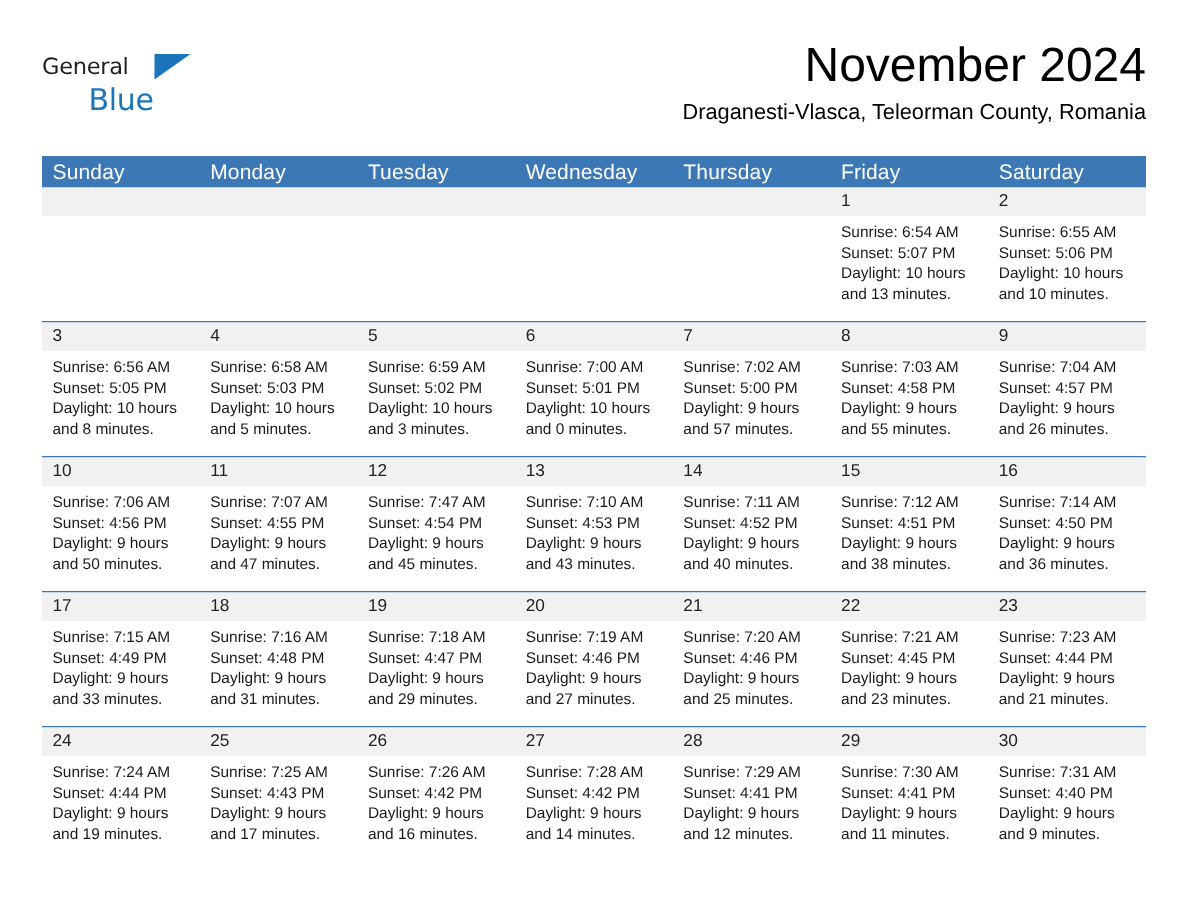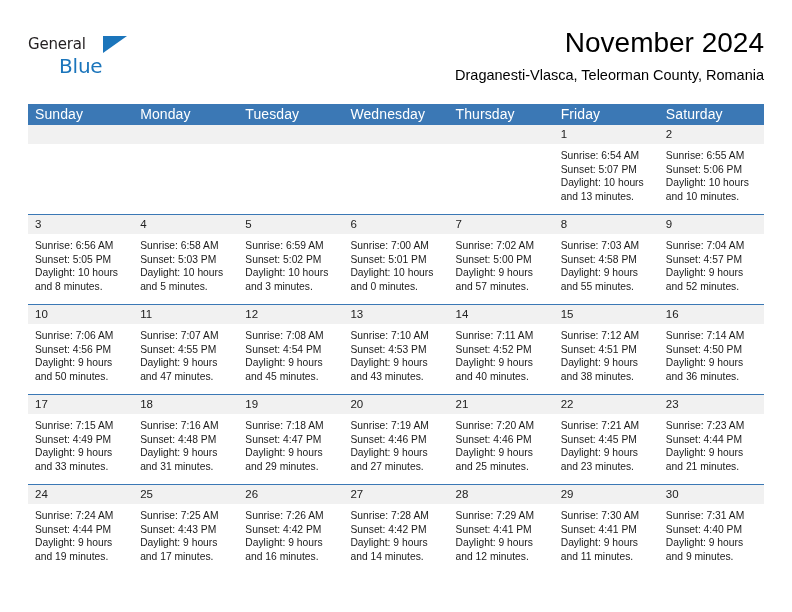--- a/index.html
+++ b/index.html
@@ -68,21 +68,21 @@
     margin-left: 31px;
   }
 
   .title-block {
     position: absolute;
     right: 0px;
     top: 0px;
     text-align: right;
   }
   .month-title {
-    font-size: 28px;
+    font-size: 32px;
     line-height: 34px;
     color: #000000;
     font-weight: 400;
     white-space: nowrap;
   }
   .location-sub {
     font-size: 14.5px;
     line-height: 20px;
     color: #000000;
     font-weight: 400;
@@ -260,21 +260,21 @@
             <div class="detail-cell">
               <div class="detail-line">Sunrise: 7:03 AM</div>
               <div class="detail-line">Sunset: 4:58 PM</div>
               <div class="detail-line">Daylight: 9 hours</div>
               <div class="detail-line">and 55 minutes.</div>
             </div>
             <div class="detail-cell">
               <div class="detail-line">Sunrise: 7:04 AM</div>
               <div class="detail-line">Sunset: 4:57 PM</div>
               <div class="detail-line">Daylight: 9 hours</div>
-              <div class="detail-line">and 52 minutes.</div>
+              <div class="detail-line">and 26 minutes.</div>
             </div>
           </div>
         </div>
         <div class="week">
           <div class="daynum-row">
             <div class="daynum-cell">10</div>
             <div class="daynum-cell">11</div>
             <div class="daynum-cell">12</div>
             <div class="daynum-cell">13</div>
             <div class="daynum-cell">14</div>
@@ -288,21 +288,21 @@
               <div class="detail-line">Daylight: 9 hours</div>
               <div class="detail-line">and 50 minutes.</div>
             </div>
             <div class="detail-cell">
               <div class="detail-line">Sunrise: 7:07 AM</div>
               <div class="detail-line">Sunset: 4:55 PM</div>
               <div class="detail-line">Daylight: 9 hours</div>
               <div class="detail-line">and 47 minutes.</div>
             </div>
             <div class="detail-cell">
-              <div class="detail-line">Sunrise: 7:08 AM</div>
+              <div class="detail-line">Sunrise: 7:47 AM</div>
               <div class="detail-line">Sunset: 4:54 PM</div>
               <div class="detail-line">Daylight: 9 hours</div>
               <div class="detail-line">and 45 minutes.</div>
             </div>
             <div class="detail-cell">
               <div class="detail-line">Sunrise: 7:10 AM</div>
               <div class="detail-line">Sunset: 4:53 PM</div>
               <div class="detail-line">Daylight: 9 hours</div>
               <div class="detail-line">and 43 minutes.</div>
             </div>

